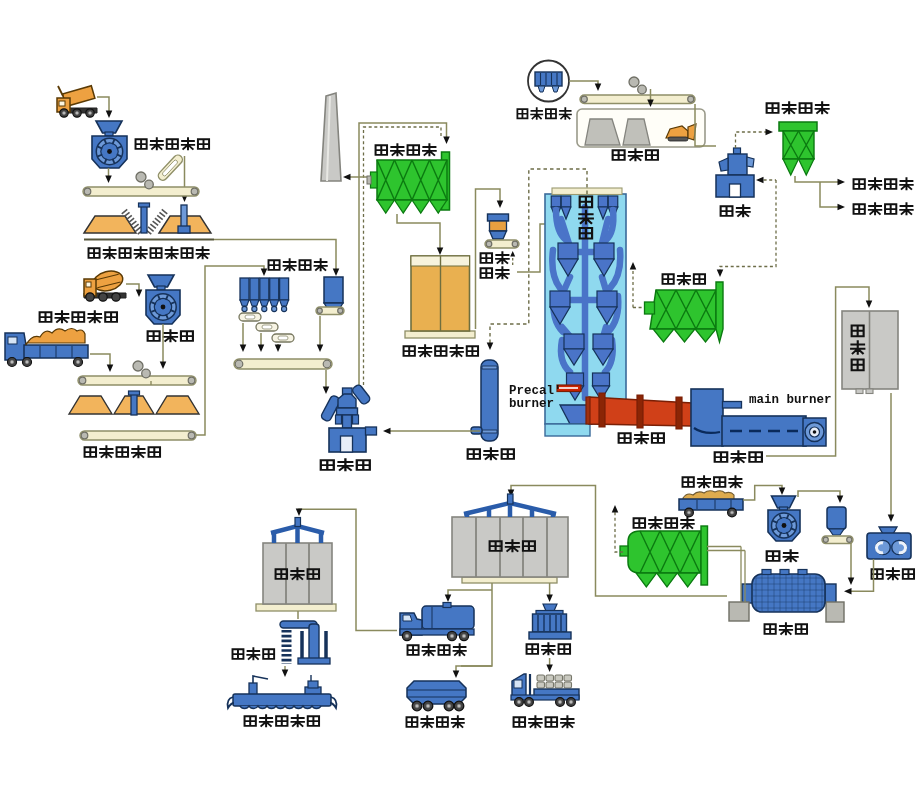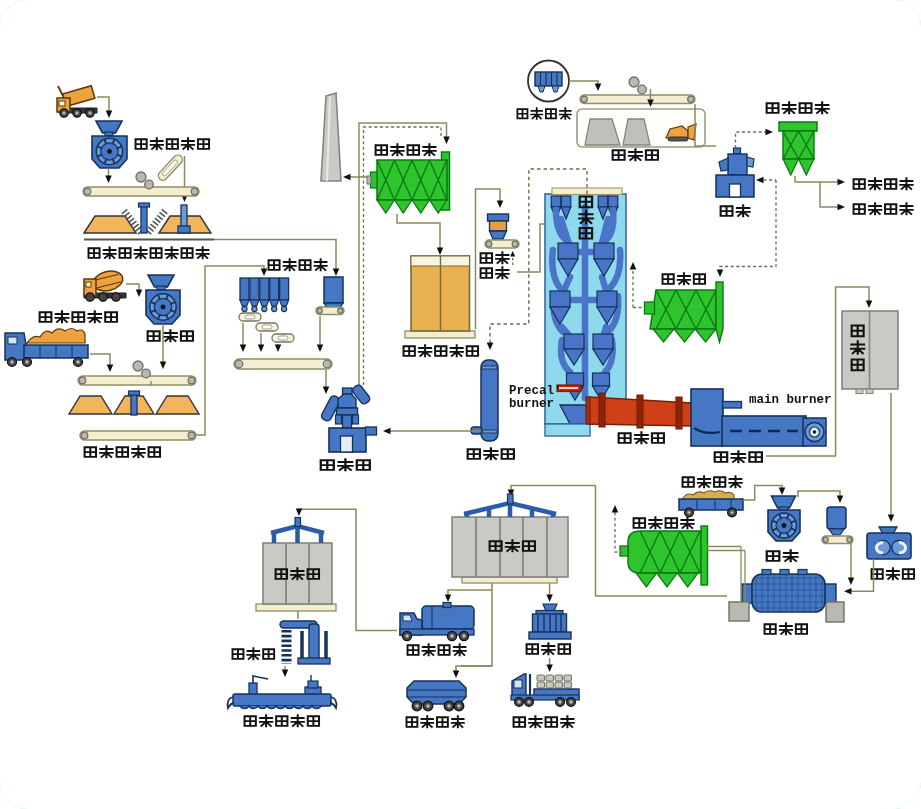--- a/index.html
+++ b/index.html
@@ -1,15 +1,15 @@
 <!DOCTYPE html>
 <html><head><meta charset="utf-8">
 <style>
 html,body{margin:0;padding:0;background:#fff;}
-#c{position:relative;width:921px;height:809px;background:#86efac;overflow:hidden;border-radius:27px;}
+#c{position:relative;width:921px;height:809px;background:#86efac;overflow:hidden;}
 text{font-family:"Liberation Mono","Liberation Sans",sans-serif;}
 </style></head>
 <body>
 <div id="c">
 <svg width="921" height="809" viewBox="0 0 921 809">
 <defs>
 <g id="ga" stroke="#111" stroke-width="2.05" fill="none" stroke-linecap="square">
 <path d="M1.6,2.6 H13.2 M1.6,2.6 V13.6 M13.2,2.6 V13.6 M1.6,8.1 H13.2 M1.6,13.6 H13.2 M7.4,2.6 V13.6"></path>
 </g>
 <g id="gb" stroke="#111" stroke-width="2.05" fill="none" stroke-linecap="square">

